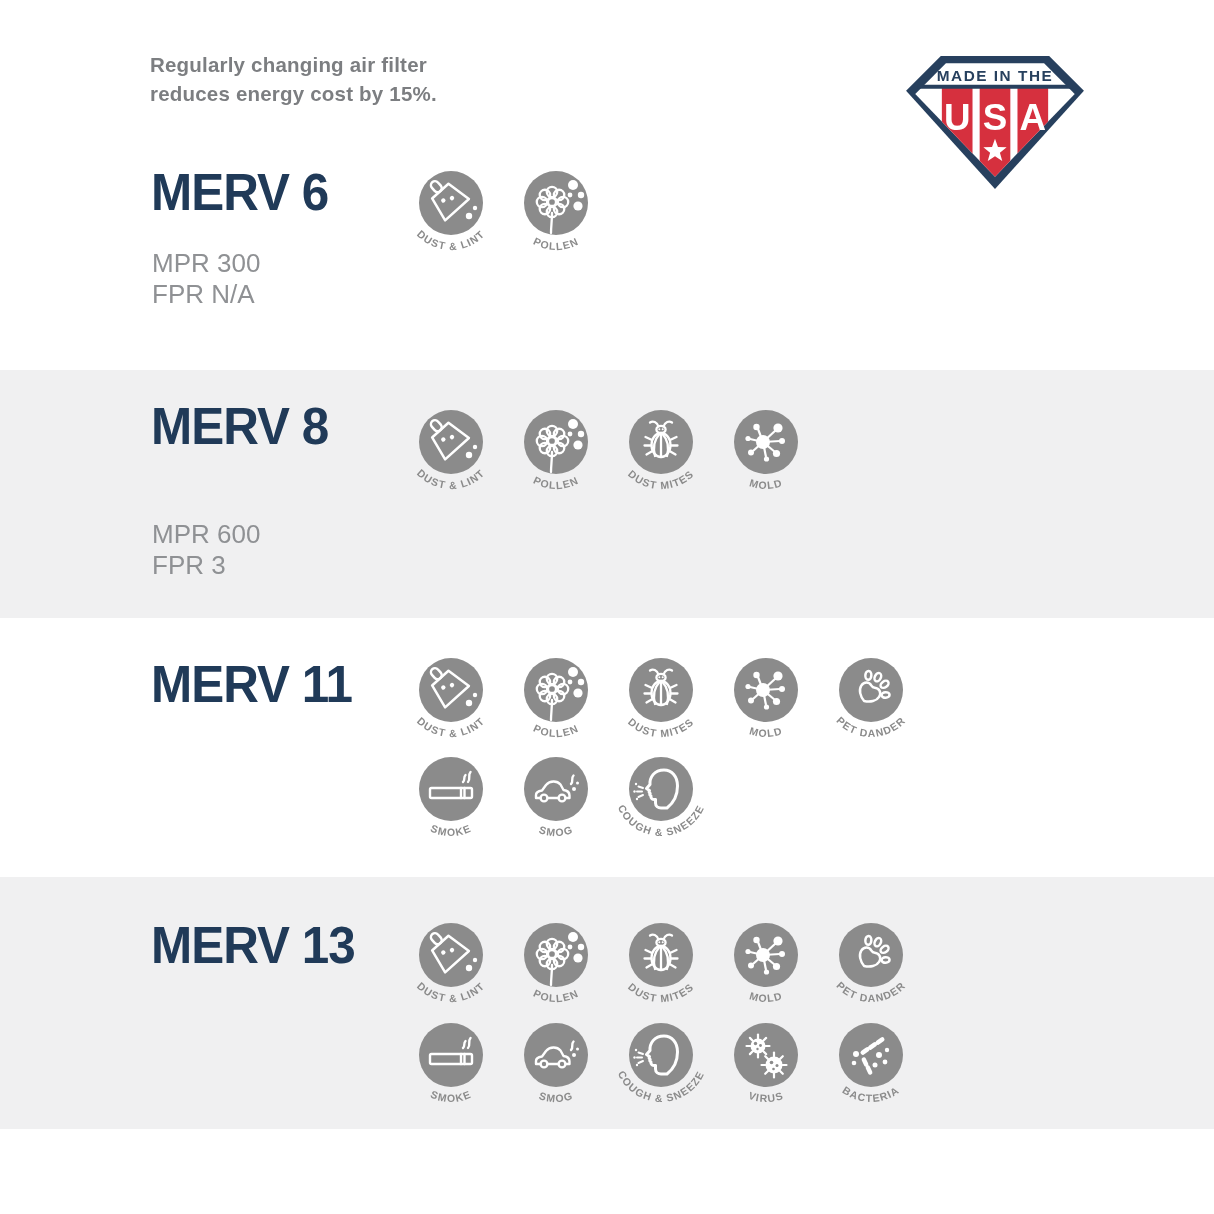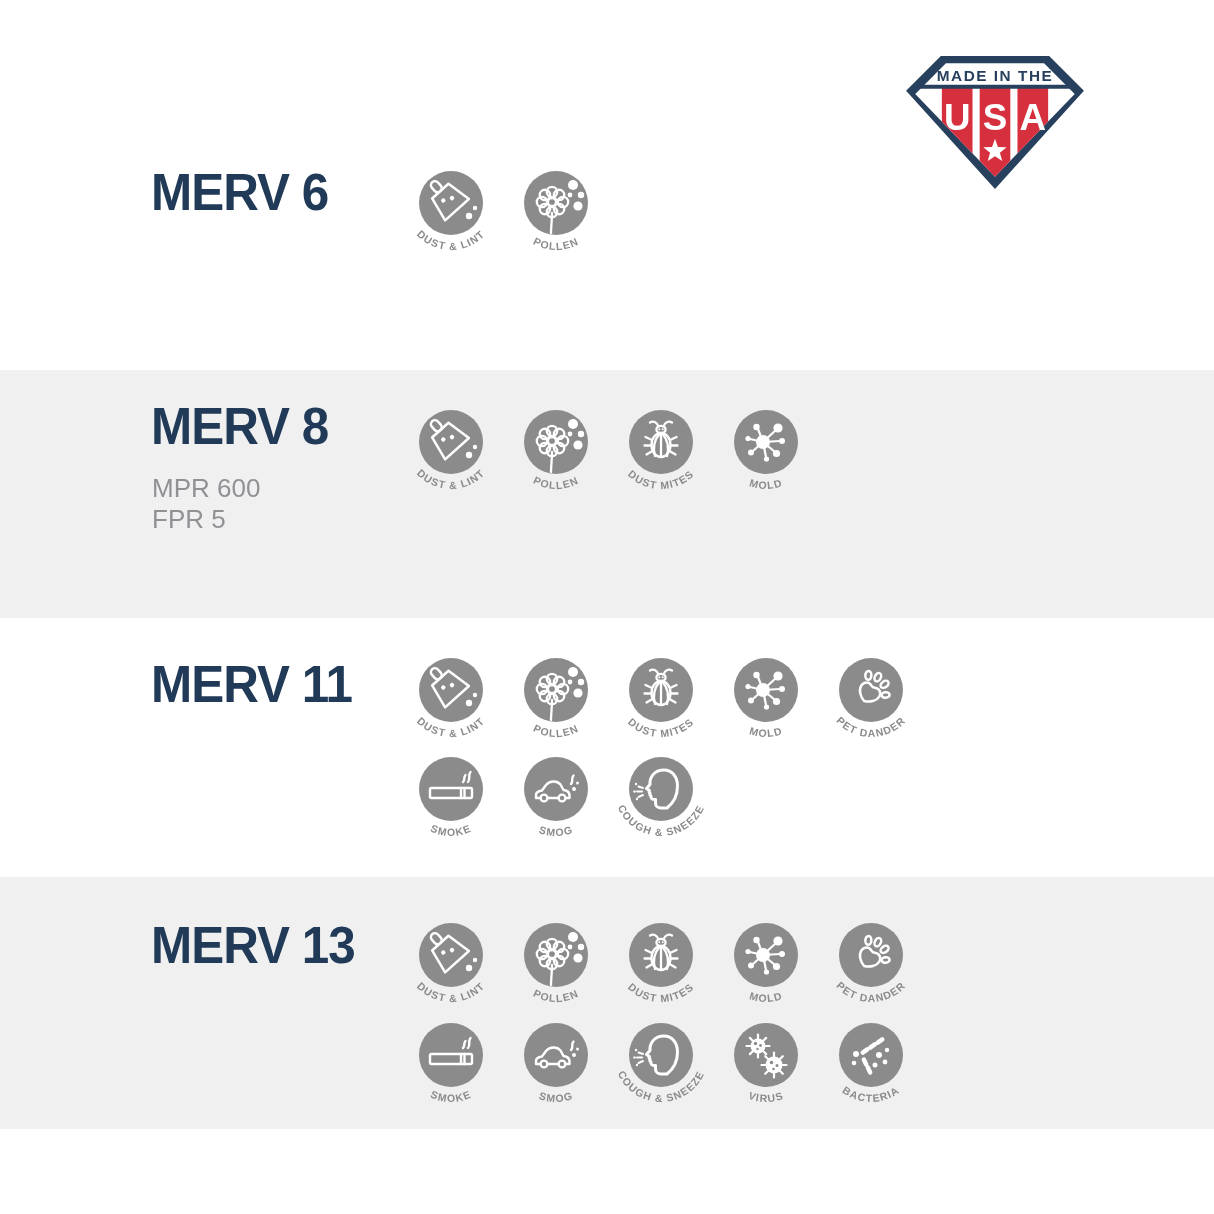--- a/index.html
+++ b/index.html
@@ -12,21 +12,21 @@
   .hdr{position:absolute;left:150px;top:50px;font-size:20.5px;font-weight:bold;
        color:#7c7e81;line-height:29px;letter-spacing:.2px;}
 
   .badge{position:absolute;left:903px;top:53px;width:184px;height:139px;}
 
   .title{position:absolute;left:151px;font-size:52px;font-weight:bold;letter-spacing:-1px;
          color:#203a58;line-height:1;transform:scaleX(.95);transform-origin:left top;white-space:nowrap;}
   #t0{top:166px;} #t1{top:400px;} #t2{top:658px;} #t3{top:919px;}
 
   .meta{position:absolute;left:152px;font-size:26px;color:#8f9194;line-height:31px;white-space:nowrap;}
-  #m0{top:248px;} #m1{top:473px;} #m2{top:741px;} #m3{top:999px;}
+  #m0{top:248px;} #m1{top:519px;} #m2{top:741px;} #m3{top:999px;}
 
   .icon-row{position:absolute;display:flex;gap:5px;}
   .icons-s0r0{left:401px;top:165px;}
   .icons-s1r0{left:401px;top:404px;}
   .icons-s2r0{left:401px;top:652px;}
   .icons-s2r1{left:401px;top:751px;}
   .icons-s3r0{left:401px;top:917px;}
   .icons-s3r1{left:401px;top:1017px;}
   .icon{width:100px;height:100px;display:block;flex:0 0 100px;}
   .ic-label{font-family:"Liberation Sans",sans-serif;font-size:10.5px;font-weight:bold;
@@ -36,20 +36,24 @@
   .badge-letter{font-family:"Liberation Sans",sans-serif;font-size:36px;font-weight:bold;fill:#ffffff;}
 </style>
 </head>
 <body>
 
 <div class="page">
 
   <div class="band" id="band-merv8"></div>
   <div class="band" id="band-merv13"></div>
 
+  <div class="hdr">
+    <div>Regularly changing air filter</div>
+    <div>reduces energy cost by 15%.</div>
+  </div>
 
   <svg class="badge" viewBox="0 0 180 136">
     <polygon points="37,3 143,3 177,37 90,133 3,37" fill="#27405e"></polygon>
     <polygon id="badge-inner" points="42,10 138,10 168,40 90,121 12,40" fill="#ffffff"></polygon>
     <clipPath id="badge-clip">
       <polygon points="42,10 138,10 168,40 90,121 12,40"></polygon>
     </clipPath>
     <g clip-path="url(#badge-clip)">
       <rect x="38" y="33" width="30" height="92" fill="#d6303e"></rect>
       <rect x="75" y="33" width="30" height="92" fill="#d6303e"></rect>
@@ -61,23 +65,27 @@
     <text class="badge-letter" x="90" y="75" text-anchor="middle">S</text>
     <text class="badge-letter" x="127" y="75" text-anchor="middle">A</text>
     <polygon fill="#ffffff" points="90,84 92.9,91.95 101.4,92.3 94.8,97.6 97.1,105.7 90,101 82.9,105.7 85.2,97.6 78.6,92.3 87.1,91.95"></polygon>
   </svg>
 
   <div class="title" id="t0">MERV 6</div>
   <div class="title" id="t1">MERV 8</div>
   <div class="title" id="t2">MERV 11</div>
   <div class="title" id="t3">MERV 13</div>
 
+  <div class="meta" id="m0">
+    <div>MPR 300</div>
+    <div>FPR N/A</div>
+  </div>
   <div class="meta" id="m1">
     <div>MPR 600</div>
-    <div>FPR 5</div>
+    <div>FPR 3</div>
   </div>
 
   <div id="icon-grid">
       <div class="icon-row icons-s0r0">
         <svg viewBox="0 0 100 100" class="icon">
           <circle cx="50" cy="38" r="32" fill="#8b8b8b"></circle>
           <g transform="translate(50,38)">
  <g transform="rotate(-42)" stroke="#fff" fill="none" stroke-width="2.5" stroke-linejoin="round" stroke-linecap="round">
   <rect x="-4" y="-28" width="8" height="12" rx="4"></rect>
   <path d="M -11,-16 L 11,-16 L 16,9 L -16,9 Z"></path>

